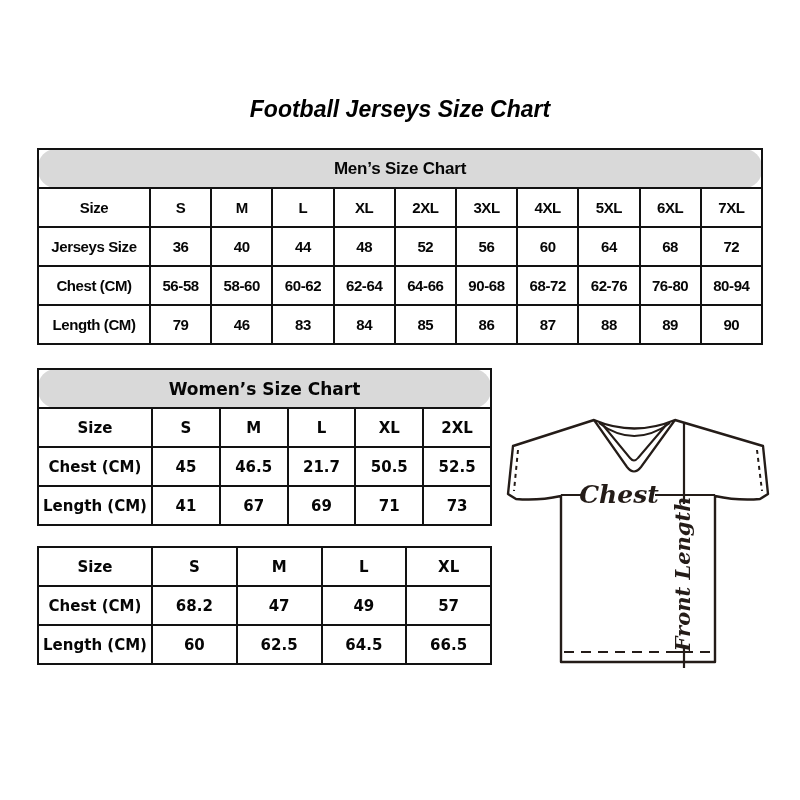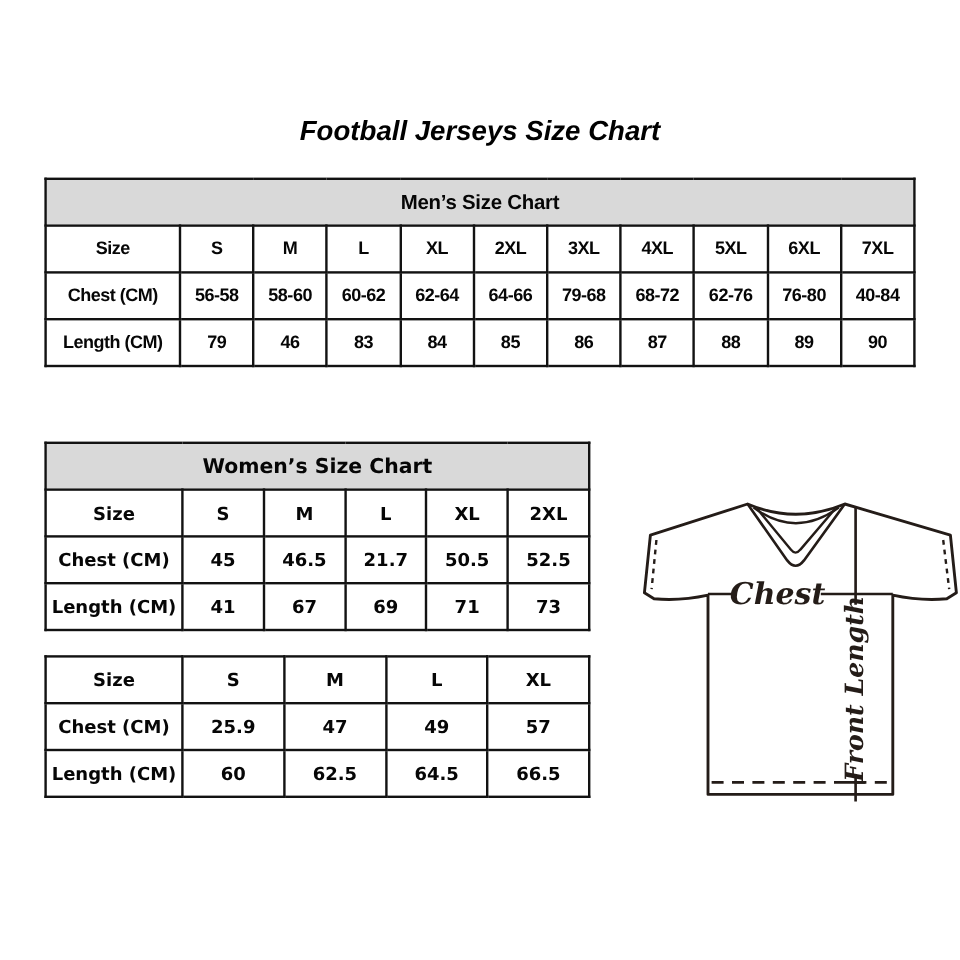--- a/index.html
+++ b/index.html
@@ -5,34 +5,34 @@
   html,body{margin:0;padding:0;background:#ffffff;}
   body{width:800px;height:800px;position:relative;font-family:"Liberation Sans",sans-serif;}
   .page{position:absolute;left:0;top:0;width:800px;height:800px;background:#fff;overflow:hidden;}
 
   .page-title{position:absolute;left:0;top:96px;width:800px;margin:0;text-align:center;
     font-size:23px;font-weight:bold;color:#000;letter-spacing:0;font-family:"Liberation Sans",sans-serif;font-style:italic;}
 
   table.size-table{position:absolute;border-collapse:collapse;table-layout:fixed;background:#fff;}
   table.size-table td{border:2px solid #121212;text-align:center;vertical-align:middle;
     font-weight:bold;color:#060606;padding:0;height:37px;overflow:hidden;white-space:nowrap;}
-  td.tbl-header{background:#d9d9d9;font-size:17px;}
+  td.tbl-header{background:#d9d9d9;font-size:17px;border-radius:18px;}
 
   
   table.tbl-mens{left:37px;top:148px;width:726px;}
   table.tbl-mens td{font-size:15px;letter-spacing:-0.4px;font-family:"Liberation Sans",sans-serif;}
   table.tbl-mens td.tbl-header{font-size:17px;letter-spacing:-0.2px;}
 
   
   table.tbl-womens{left:37px;top:368px;width:455px;padding-left:32px;}
   table.tbl-youth{left:37px;top:546px;width:455px;}
   table.tbl-womens td,table.tbl-youth td{font-size:15px;font-family:"DejaVu Sans",sans-serif;}
   table.tbl-womens td.tbl-header,table.tbl-youth td.tbl-header{font-size:17px;}
 
-  .jersey-wrap{position:absolute;left:534px;top:406px;width:266px;height:272px;text-align:right;}
+  .jersey-wrap{position:absolute;left:505px;top:406px;width:266px;height:272px;text-align:right;}
   .jersey-wrap svg{display:block;}
   .measure-text{font-family:"DejaVu Serif","Liberation Serif",serif;font-style:italic;font-weight:bold;fill:#241c18;}
 </style>
 </head>
 <body>
 
 <div class="page">
 
   <h1 class="page-title">Football Jerseys Size Chart</h1>
 
@@ -61,31 +61,44 @@
       <td>L</td>
       <td>XL</td>
       <td>2XL</td>
       <td>3XL</td>
       <td>4XL</td>
       <td>5XL</td>
       <td>6XL</td>
       <td>7XL</td>
     </tr>
     <tr>
+      <td>Jerseys Size</td>
+      <td>36</td>
+      <td>40</td>
+      <td>44</td>
+      <td>48</td>
+      <td>52</td>
+      <td>56</td>
+      <td>60</td>
+      <td>64</td>
+      <td>68</td>
+      <td>72</td>
+    </tr>
+    <tr>
       <td>Chest (CM)</td>
       <td>56-58</td>
       <td>58-60</td>
       <td>60-62</td>
       <td>62-64</td>
       <td>64-66</td>
-      <td>79-68</td>
+      <td>90-68</td>
       <td>68-72</td>
       <td>62-76</td>
       <td>76-80</td>
-      <td>40-84</td>
+      <td>80-94</td>
     </tr>
     <tr>
       <td>Length (CM)</td>
       <td>79</td>
       <td>46</td>
       <td>83</td>
       <td>84</td>
       <td>85</td>
       <td>86</td>
       <td>87</td>
@@ -147,21 +160,21 @@
     <tbody>
     <tr>
       <td>Size</td>
       <td>S</td>
       <td>M</td>
       <td>L</td>
       <td>XL</td>
     </tr>
     <tr>
       <td>Chest (CM)</td>
-      <td>25.9</td>
+      <td>68.2</td>
       <td>47</td>
       <td>49</td>
       <td>57</td>
     </tr>
     <tr>
       <td>Length (CM)</td>
       <td>60</td>
       <td>62.5</td>
       <td>64.5</td>
       <td>66.5</td>

